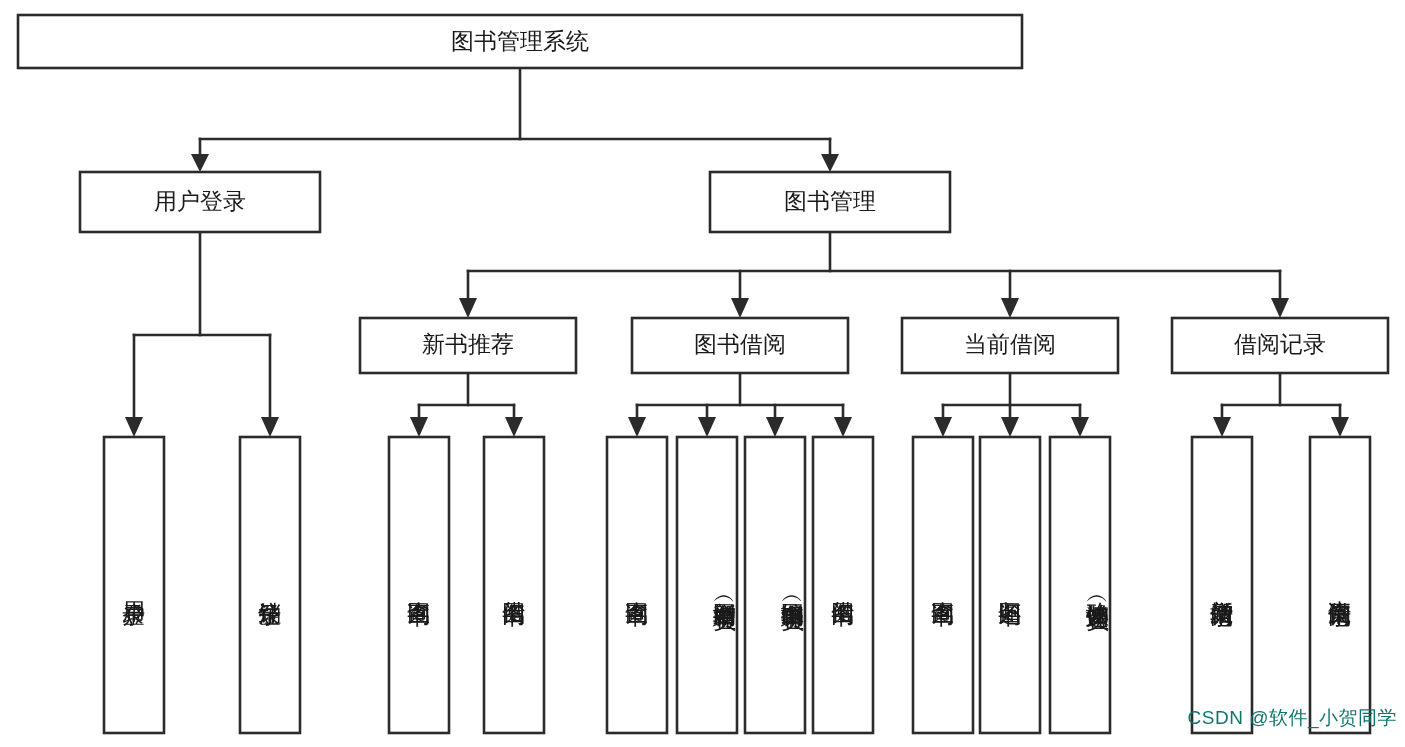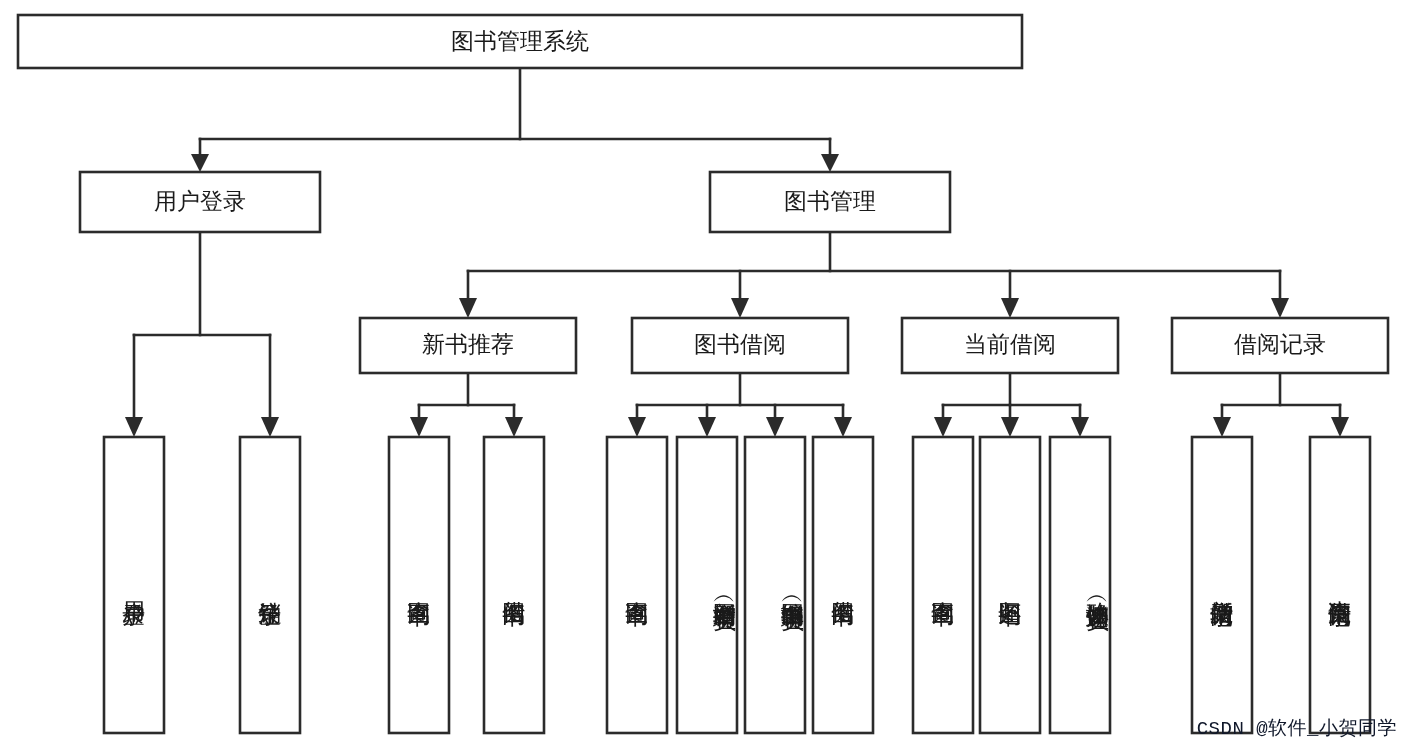--- a/index.html
+++ b/index.html
@@ -60,24 +60,24 @@
     font-size: 23px;
     line-height: 1.06;
     letter-spacing: 1px;
     color: #1a1a1a;
     white-space: nowrap;
     pointer-events: none;
   }
   .watermark {
     position: absolute;
     right: 8px;
-    bottom: 6px;
-    font-family: Liberation Mono, monospace;
+    bottom: 16px;
+    font-family: Liberation Sans, sans-serif;
     font-size: 19px;
-    color: #0f172a;
+    color: #0f766e;
     letter-spacing: 0.5px;
     white-space: nowrap;
   }
 </style>
 </head>
 <body>
 
 <div id="diagram-root">
 
   <svg id="diagram-svg" viewBox="0 0 1405 747" xmlns="http://www.w3.org/2000/svg">

